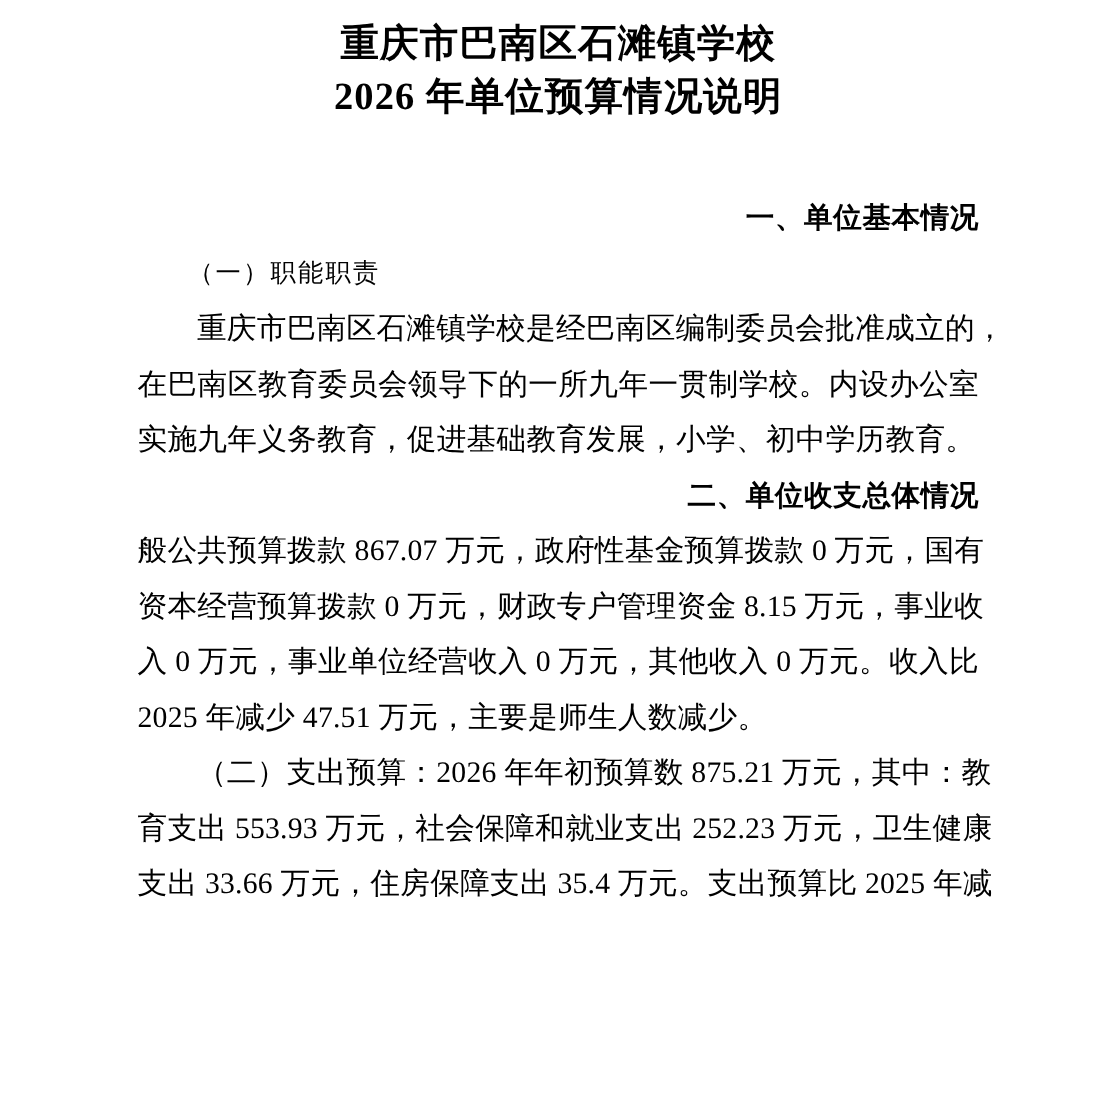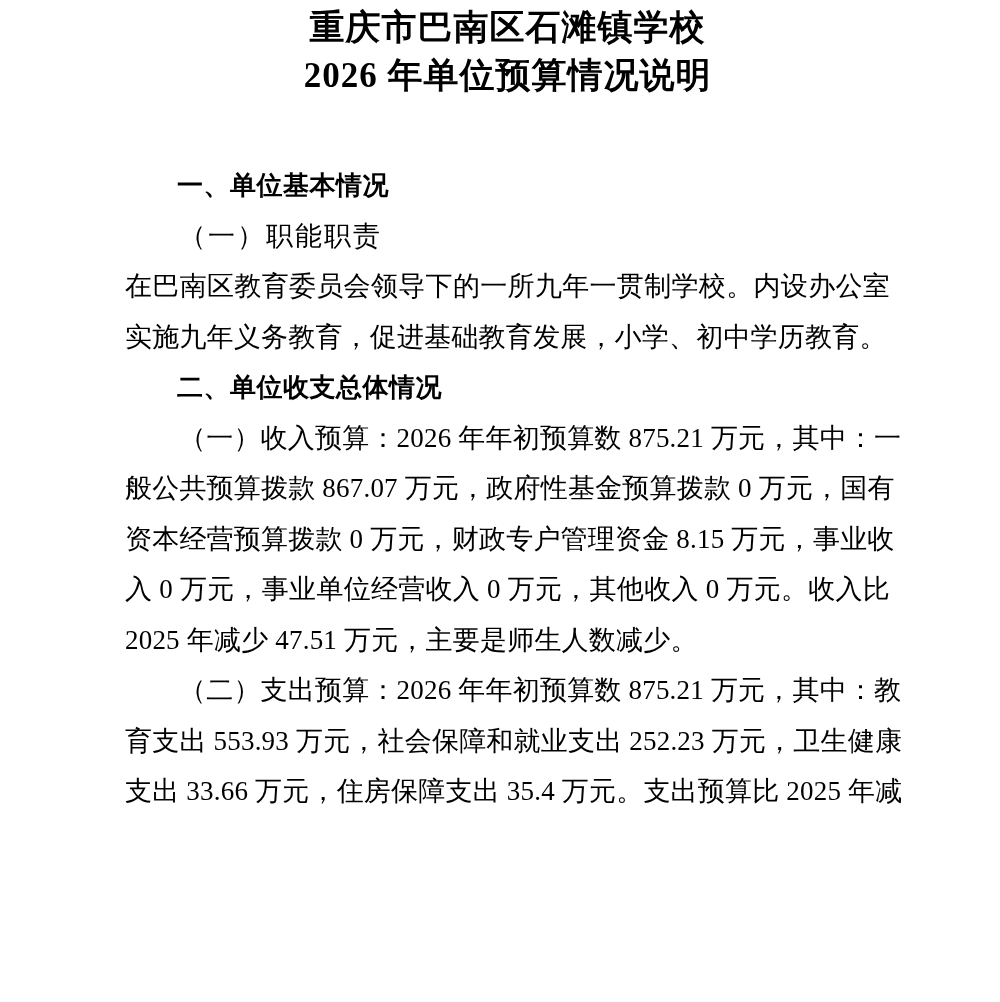--- a/index.html
+++ b/index.html
@@ -13,21 +13,21 @@
     height: 1002px;
     margin: 0 auto;
     background: #ffffff;
     color: #000000;
     overflow: hidden;
     box-sizing: border-box;
     padding: 0 110px 0 125px;
     font-family: "Liberation Serif", serif;
   }
   .doc-title {
-    margin: 4px;
+    margin: 16px;
     padding-top: 0;
     text-align: center;
     font-family: "Liberation Serif", serif;
     font-weight: bold;
     font-size: 35px;
     line-height: 48px;
     letter-spacing: 1px;
     white-space: nowrap;
   }
   .content {
@@ -49,53 +49,54 @@
     text-align-last: left;
   }
   .h1 {
     font-family: "Liberation Sans", sans-serif;
     font-weight: bold;
     font-size: 26px;
     line-height: 50.5px;
     text-indent: 2em;
     white-space: nowrap;
     letter-spacing: 0.5px;
+    text-align: right;
   }
   .h2 {
-    font-size: 27px;
+    font-size: 23px;
     line-height: 50.5px;
     text-indent: 2em;
     white-space: nowrap;
     letter-spacing: 2px;
   }
 </style>
 </head>
 <body>
 
 <div class="page">
 
   <h1 class="doc-title"><span>重庆市巴南区石滩镇学校</span><br><span>2026 年单位预算情况说明</span></h1>
 
   <div class="content">
 
     <div class="h1">一、单位基本情况</div>
 
     <div class="h2">（一）职能职责</div>
 
     <div>
+      <div class="line first">重庆市巴南区石滩镇学校是经巴南区编制委员会批准成立的，</div>
       <div class="line">在巴南区教育委员会领导下的一所九年一贯制学校。内设办公室</div>
       <div class="line lastline">实施九年义务教育，促进基础教育发展，小学、初中学历教育。</div>
     </div>
 
 
 
     <div class="h1">二、单位收支总体情况</div>
 
     <div>
-      <div class="line first">（一）收入预算：2026 年年初预算数 875.21 万元，其中：一</div>
       <div class="line">般公共预算拨款 867.07 万元，政府性基金预算拨款 0 万元，国有</div>
       <div class="line">资本经营预算拨款 0 万元，财政专户管理资金 8.15 万元，事业收</div>
       <div class="line">入 0 万元，事业单位经营收入 0 万元，其他收入 0 万元。收入比</div>
       <div class="line lastline">2025 年减少 47.51 万元，主要是师生人数减少。</div>
     </div>
 
     <div>
       <div class="line first">（二）支出预算：2026 年年初预算数 875.21 万元，其中：教</div>
       <div class="line">育支出 553.93 万元，社会保障和就业支出 252.23 万元，卫生健康</div>
       <div class="line">支出 33.66 万元，住房保障支出 35.4 万元。支出预算比 2025 年减</div>

